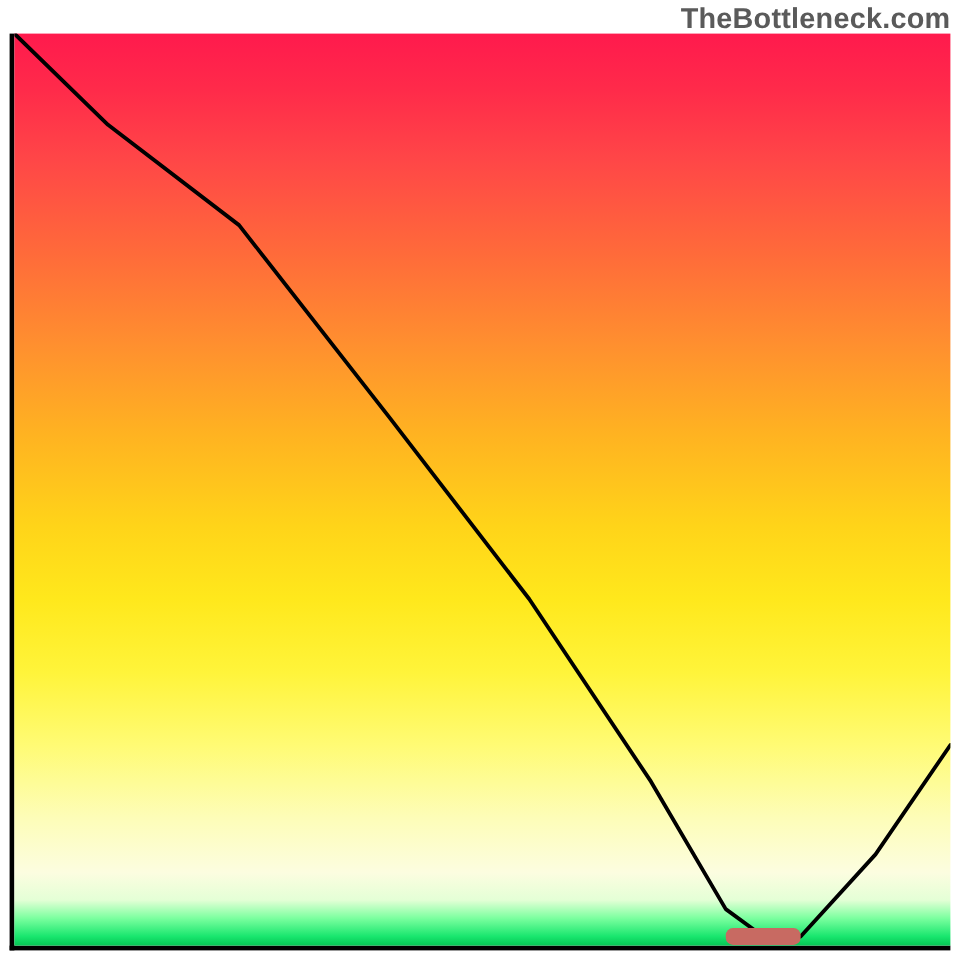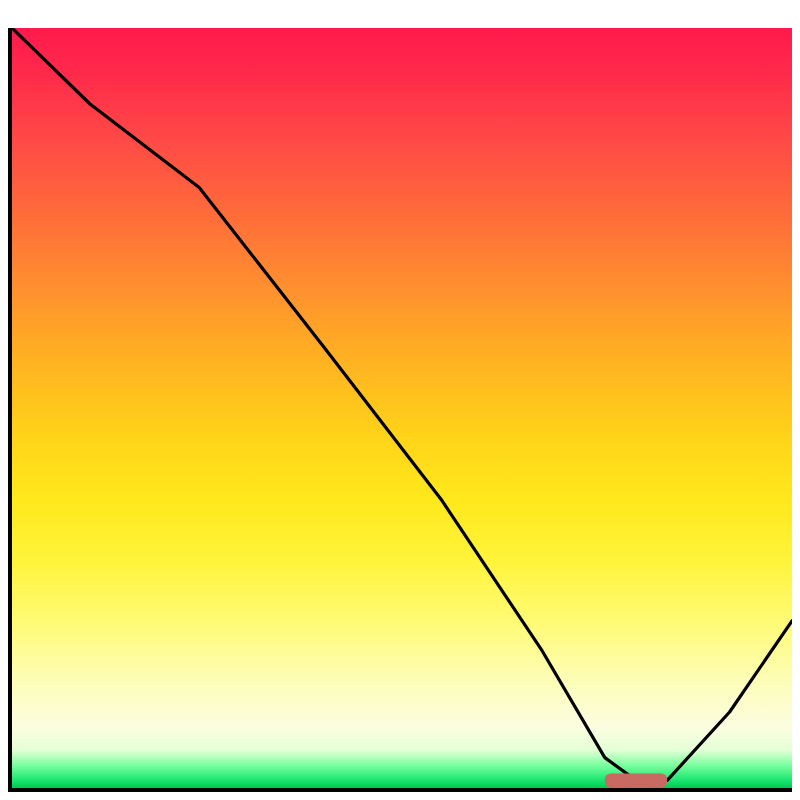--- a/index.html
+++ b/index.html
@@ -82,20 +82,21 @@
   .sweet-marker {
     fill: #c86a62;
     stroke: none;
   }
 </style>
 </head>
 <body>
 
 <div class="chart-container">
 
+  <div class="watermark">TheBottleneck.com</div>
 
   <div class="plot-area">
     <div class="gradient-bg"></div>
 
     <svg class="overlay-svg" viewBox="0 0 780 760" preserveAspectRatio="none">
       <path id="curve-path" class="curve-path" d="M0.0 0.0 L78.0 76.0 L187.2 159.6 L312.0 319.2 L429.0 471.2 L530.4 623.2 L592.8 729.6 L624.0 752.4 L655.2 752.4 L717.6 684.0 L780.0 592.8"></path>
       <rect id="sweet-rect" class="sweet-marker" x="592.8" y="745.4" width="62.4" height="14" rx="6" ry="6"></rect>
     </svg>
   </div>
 

